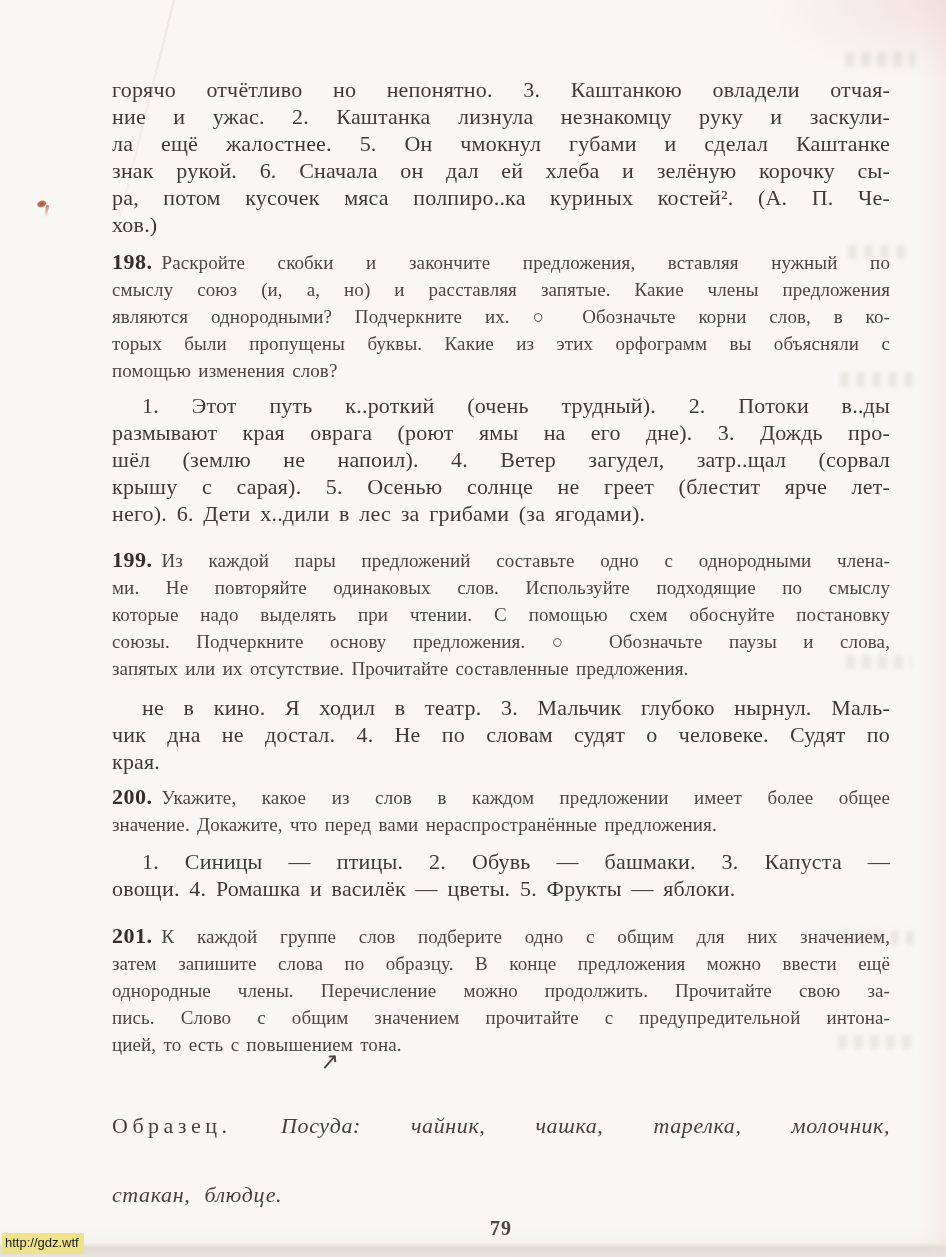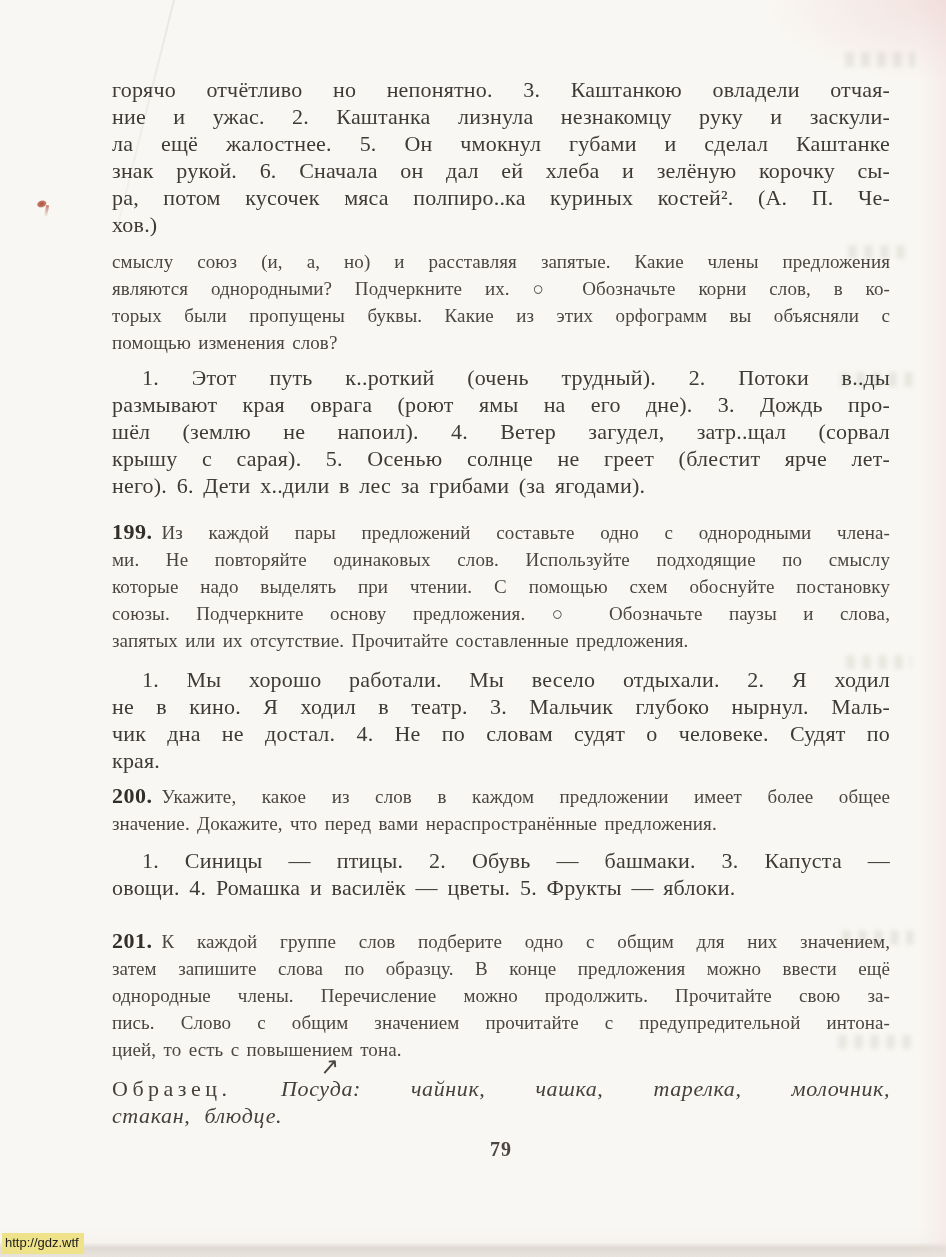--- a/index.html
+++ b/index.html
@@ -41,31 +41,31 @@
   .content { position:absolute; left:112px; top:76px; width:778px; }
   .tline { text-align:justify; text-align-last:justify; white-space:normal; }
   .tline.last { text-align-last:left; }
   .body-text { font-size:22px; line-height:27px; letter-spacing:0.2px; word-spacing:4px; color:#3e3a34; }
   .body-text.indent .tline:first-child { text-indent:30px; }
   .instr { font-size:19px; line-height:27px; letter-spacing:0.1px; word-spacing:2.5px; color:#4c4640; }
   .exnum { font-weight:bold; font-size:22px; color:#322e29; margin-right:9px; letter-spacing:0.5px; }
   .mt198i{margin-top:10px;} .mt198b{margin-top:8px;}
   .mt199i{margin-top:19px;} .mt199b{margin-top:12px;}
   .mt200i{margin-top:8px;}  .mt200b{margin-top:10px;}
-  .mt201i{margin-top:26px;}
+  .mt201i{margin-top:20px;}
   .arrow-row { height:12px; position:relative; }
   .arrow-row .glyph {
     position:absolute; left:208px; top:-10px;
     font-family:"DejaVu Sans", sans-serif;
     font-size:23px; color:#4a453e; transform:rotate(-4deg);
   }
   .obrazets { font-size:22px; line-height:27px; color:#45403a; }
   .ob-label { font-style:normal; letter-spacing:4.5px; word-spacing:2px; }
   .ob-italic { font-style:italic; letter-spacing:0.6px; }
-  .obrazets .tline { word-spacing:8px; }
+  .obrazets .tline { word-spacing:8px;margin-top:42px; }
   .page-number {
     margin-top:9px; width:100%; text-align:center;
     font-size:20px; font-weight:600; letter-spacing:1px; color:#4d453f;
   }
   .watermark {
     position:absolute; left:2px; bottom:3px;
     background:#eee28a; color:#23221f;
     font-family:"Liberation Sans", "DejaVu Sans", sans-serif;
     font-size:13px; padding:1px 5px 2px 3px; line-height:18px;
   }
@@ -90,20 +90,21 @@
     <div class="body-text">
         <div class="tline">горячо отчётливо но непонятно. 3. Каштанкою овладели отчая-</div>
         <div class="tline">ние и ужас. 2. Каштанка лизнула незнакомцу руку и заскули-</div>
         <div class="tline">ла ещё жалостнее. 5. Он чмокнул губами и сделал Каштанке</div>
         <div class="tline">знак рукой. 6. Сначала он дал ей хлеба и зелёную корочку сы-</div>
         <div class="tline">ра, потом кусочек мяса полпиро..ка куриных костей². (А. П. Че-</div>
         <div class="tline last">хов.)</div>
       </div>
 
     <div class="instr mt198i">
+        <div class="tline"><span class="exnum">198.</span>Раскройте скобки и закончите предложения, вставляя нужный по</div>
         <div class="tline">смыслу союз (и, а, но) и расставляя запятые. Какие члены предложения</div>
         <div class="tline">являются однородными? Подчеркните их. ○ Обозначьте корни слов, в ко-</div>
         <div class="tline">торых были пропущены буквы. Какие из этих орфограмм вы объясняли с</div>
         <div class="tline last">помощью изменения слов?</div>
       </div>
 
     <div class="body-text indent mt198b">
         <div class="tline">1. Этот путь к..роткий (очень трудный). 2. Потоки в..ды</div>
         <div class="tline">размывают края оврага (роют ямы на его дне). 3. Дождь про-</div>
         <div class="tline">шёл (землю не напоил). 4. Ветер загудел, затр..щал (сорвал</div>
@@ -113,21 +114,20 @@
 
     <div class="instr mt199i">
         <div class="tline"><span class="exnum">199.</span>Из каждой пары предложений составьте одно с однородными члена-</div>
         <div class="tline">ми. Не повторяйте одинаковых слов. Используйте подходящие по смыслу</div>
         <div class="tline">которые надо выделять при чтении. С помощью схем обоснуйте постановку</div>
         <div class="tline">союзы. Подчеркните основу предложения. ○ Обозначьте паузы и слова,</div>
         <div class="tline last">запятых или их отсутствие. Прочитайте составленные предложения.</div>
       </div>
 
     <div class="body-text indent mt199b">
-        <div class="tline">1. Мы хорошо работали. Мы весело отдыхали. 2. Я ходил</div>
         <div class="tline">не в кино. Я ходил в театр. 3. Мальчик глубоко нырнул. Маль-</div>
         <div class="tline">чик дна не достал. 4. Не по словам судят о человеке. Судят по</div>
         <div class="tline last">края.</div>
       </div>
 
     <div class="instr mt200i">
         <div class="tline"><span class="exnum">200.</span>Укажите, какое из слов в каждом предложении имеет более общее</div>
         <div class="tline last">значение. Докажите, что перед вами нераспространённые предложения.</div>
       </div>
 

